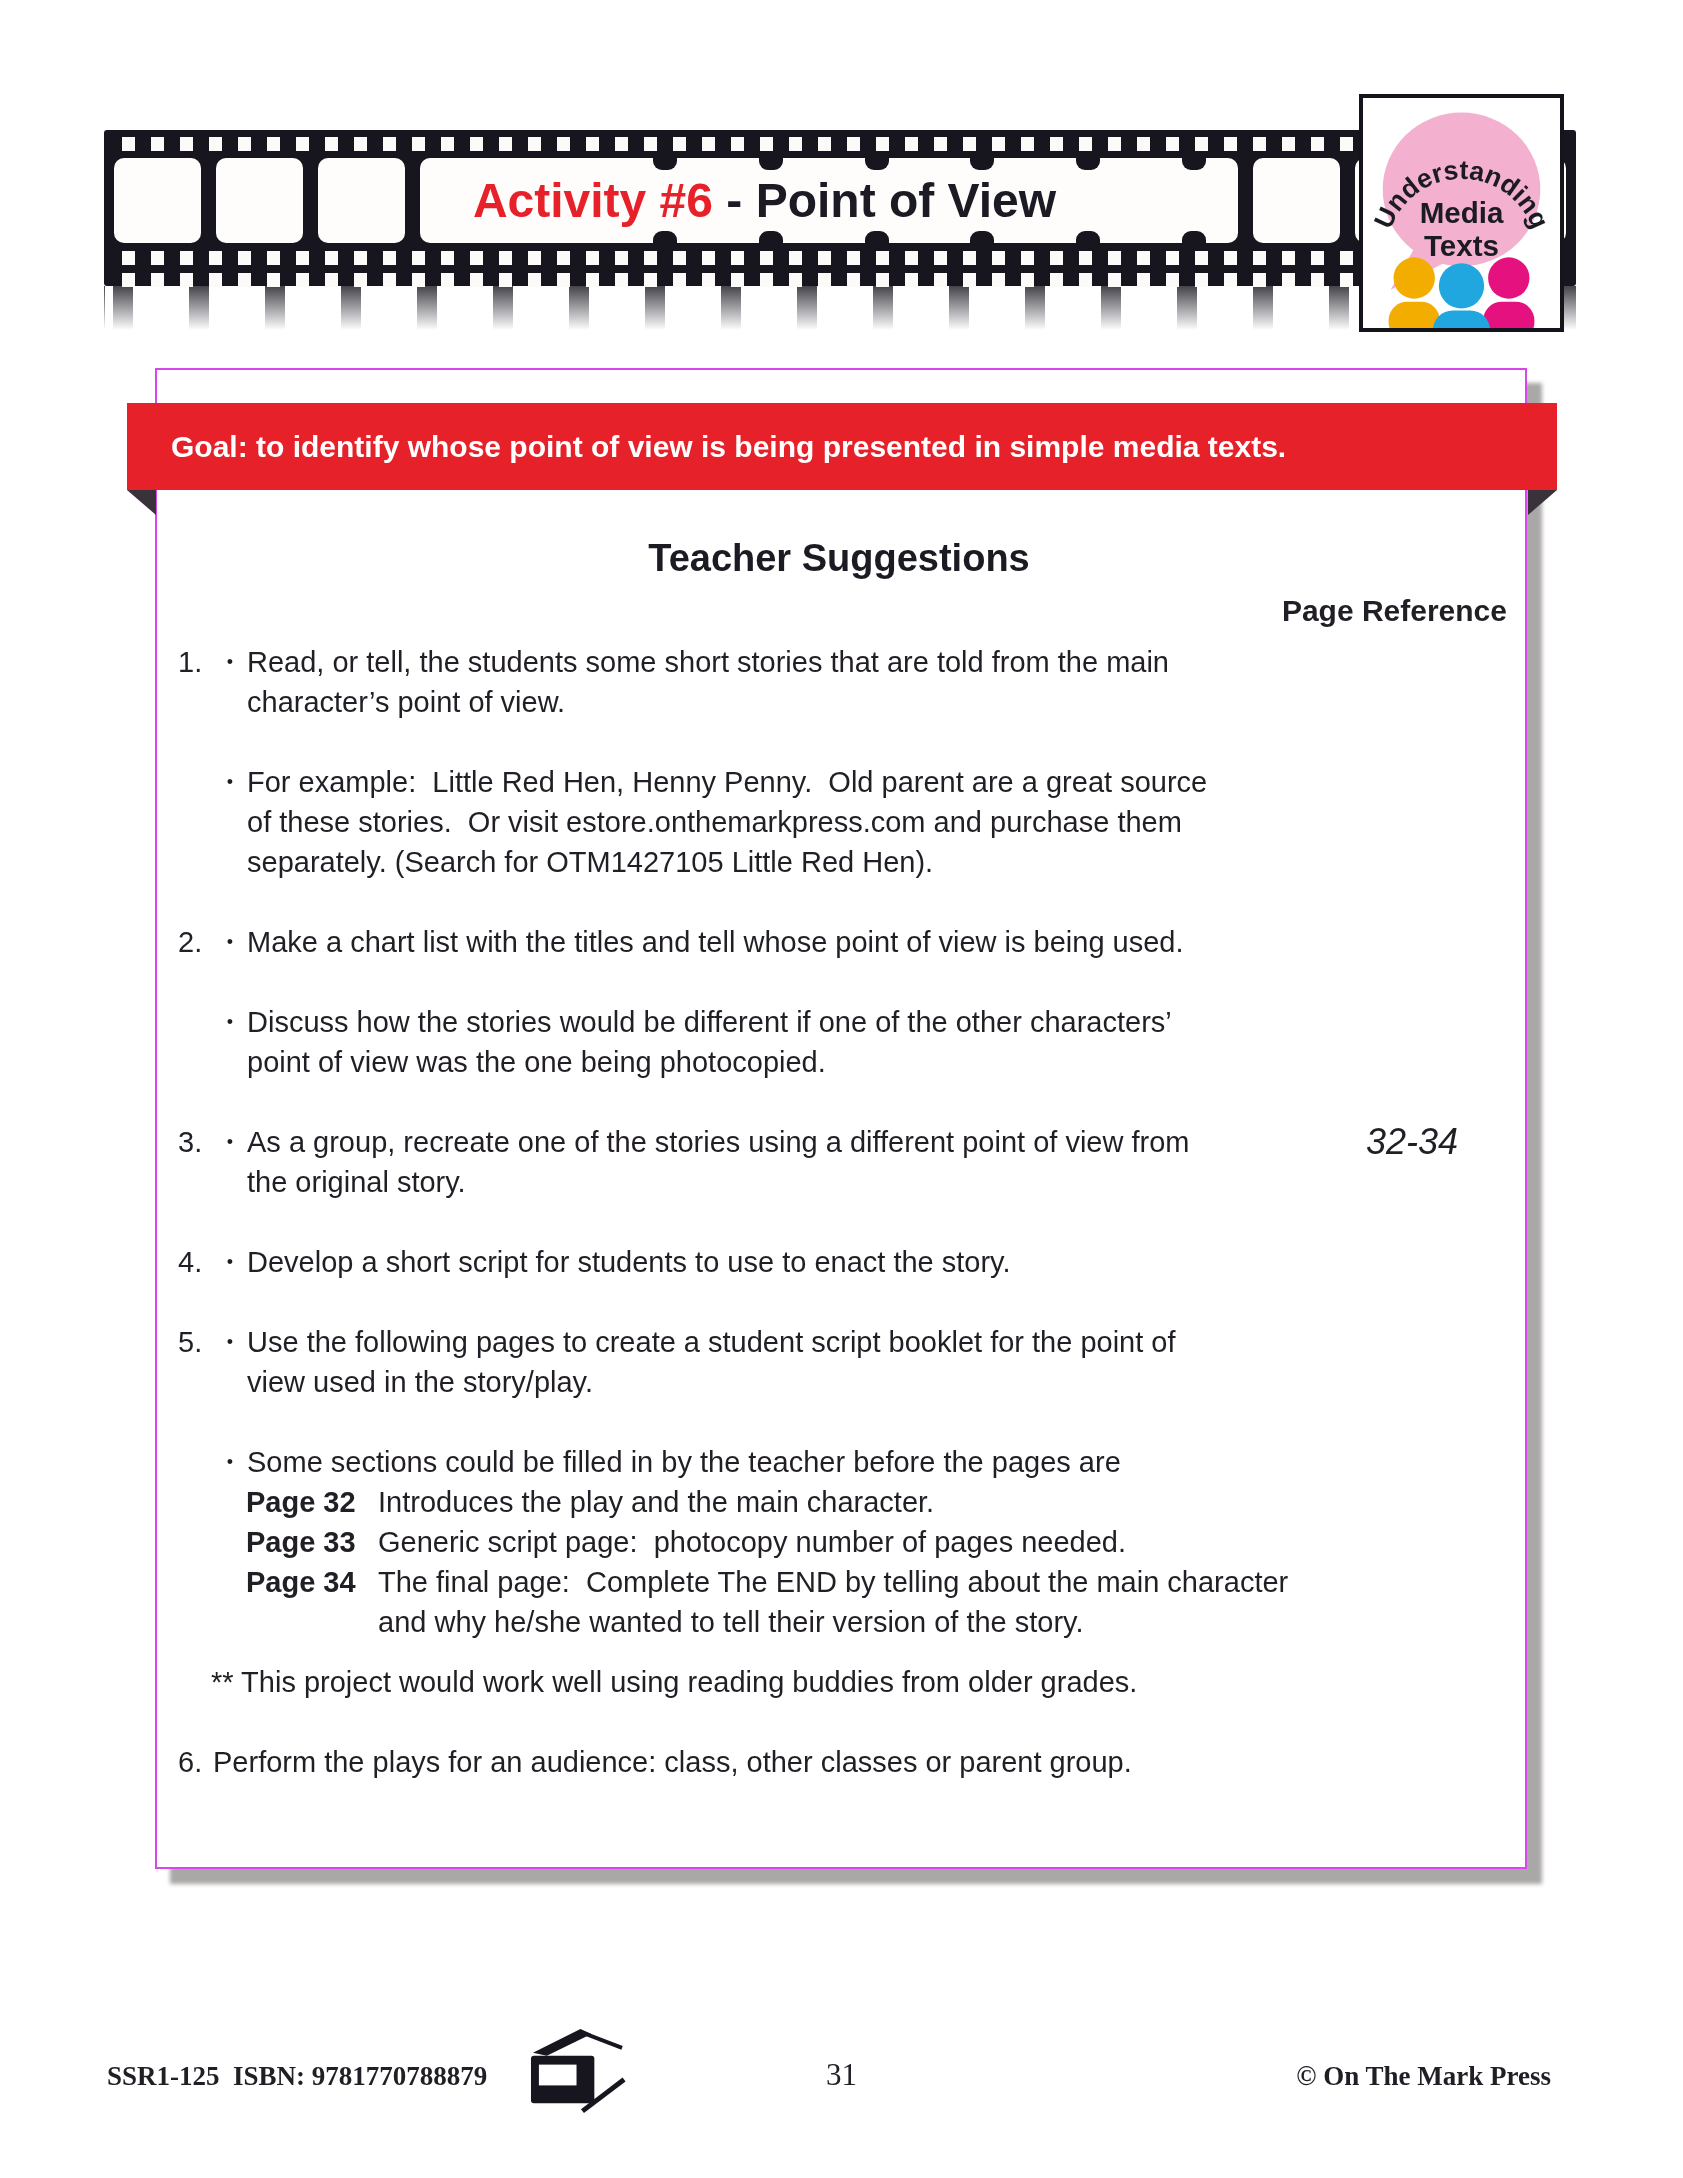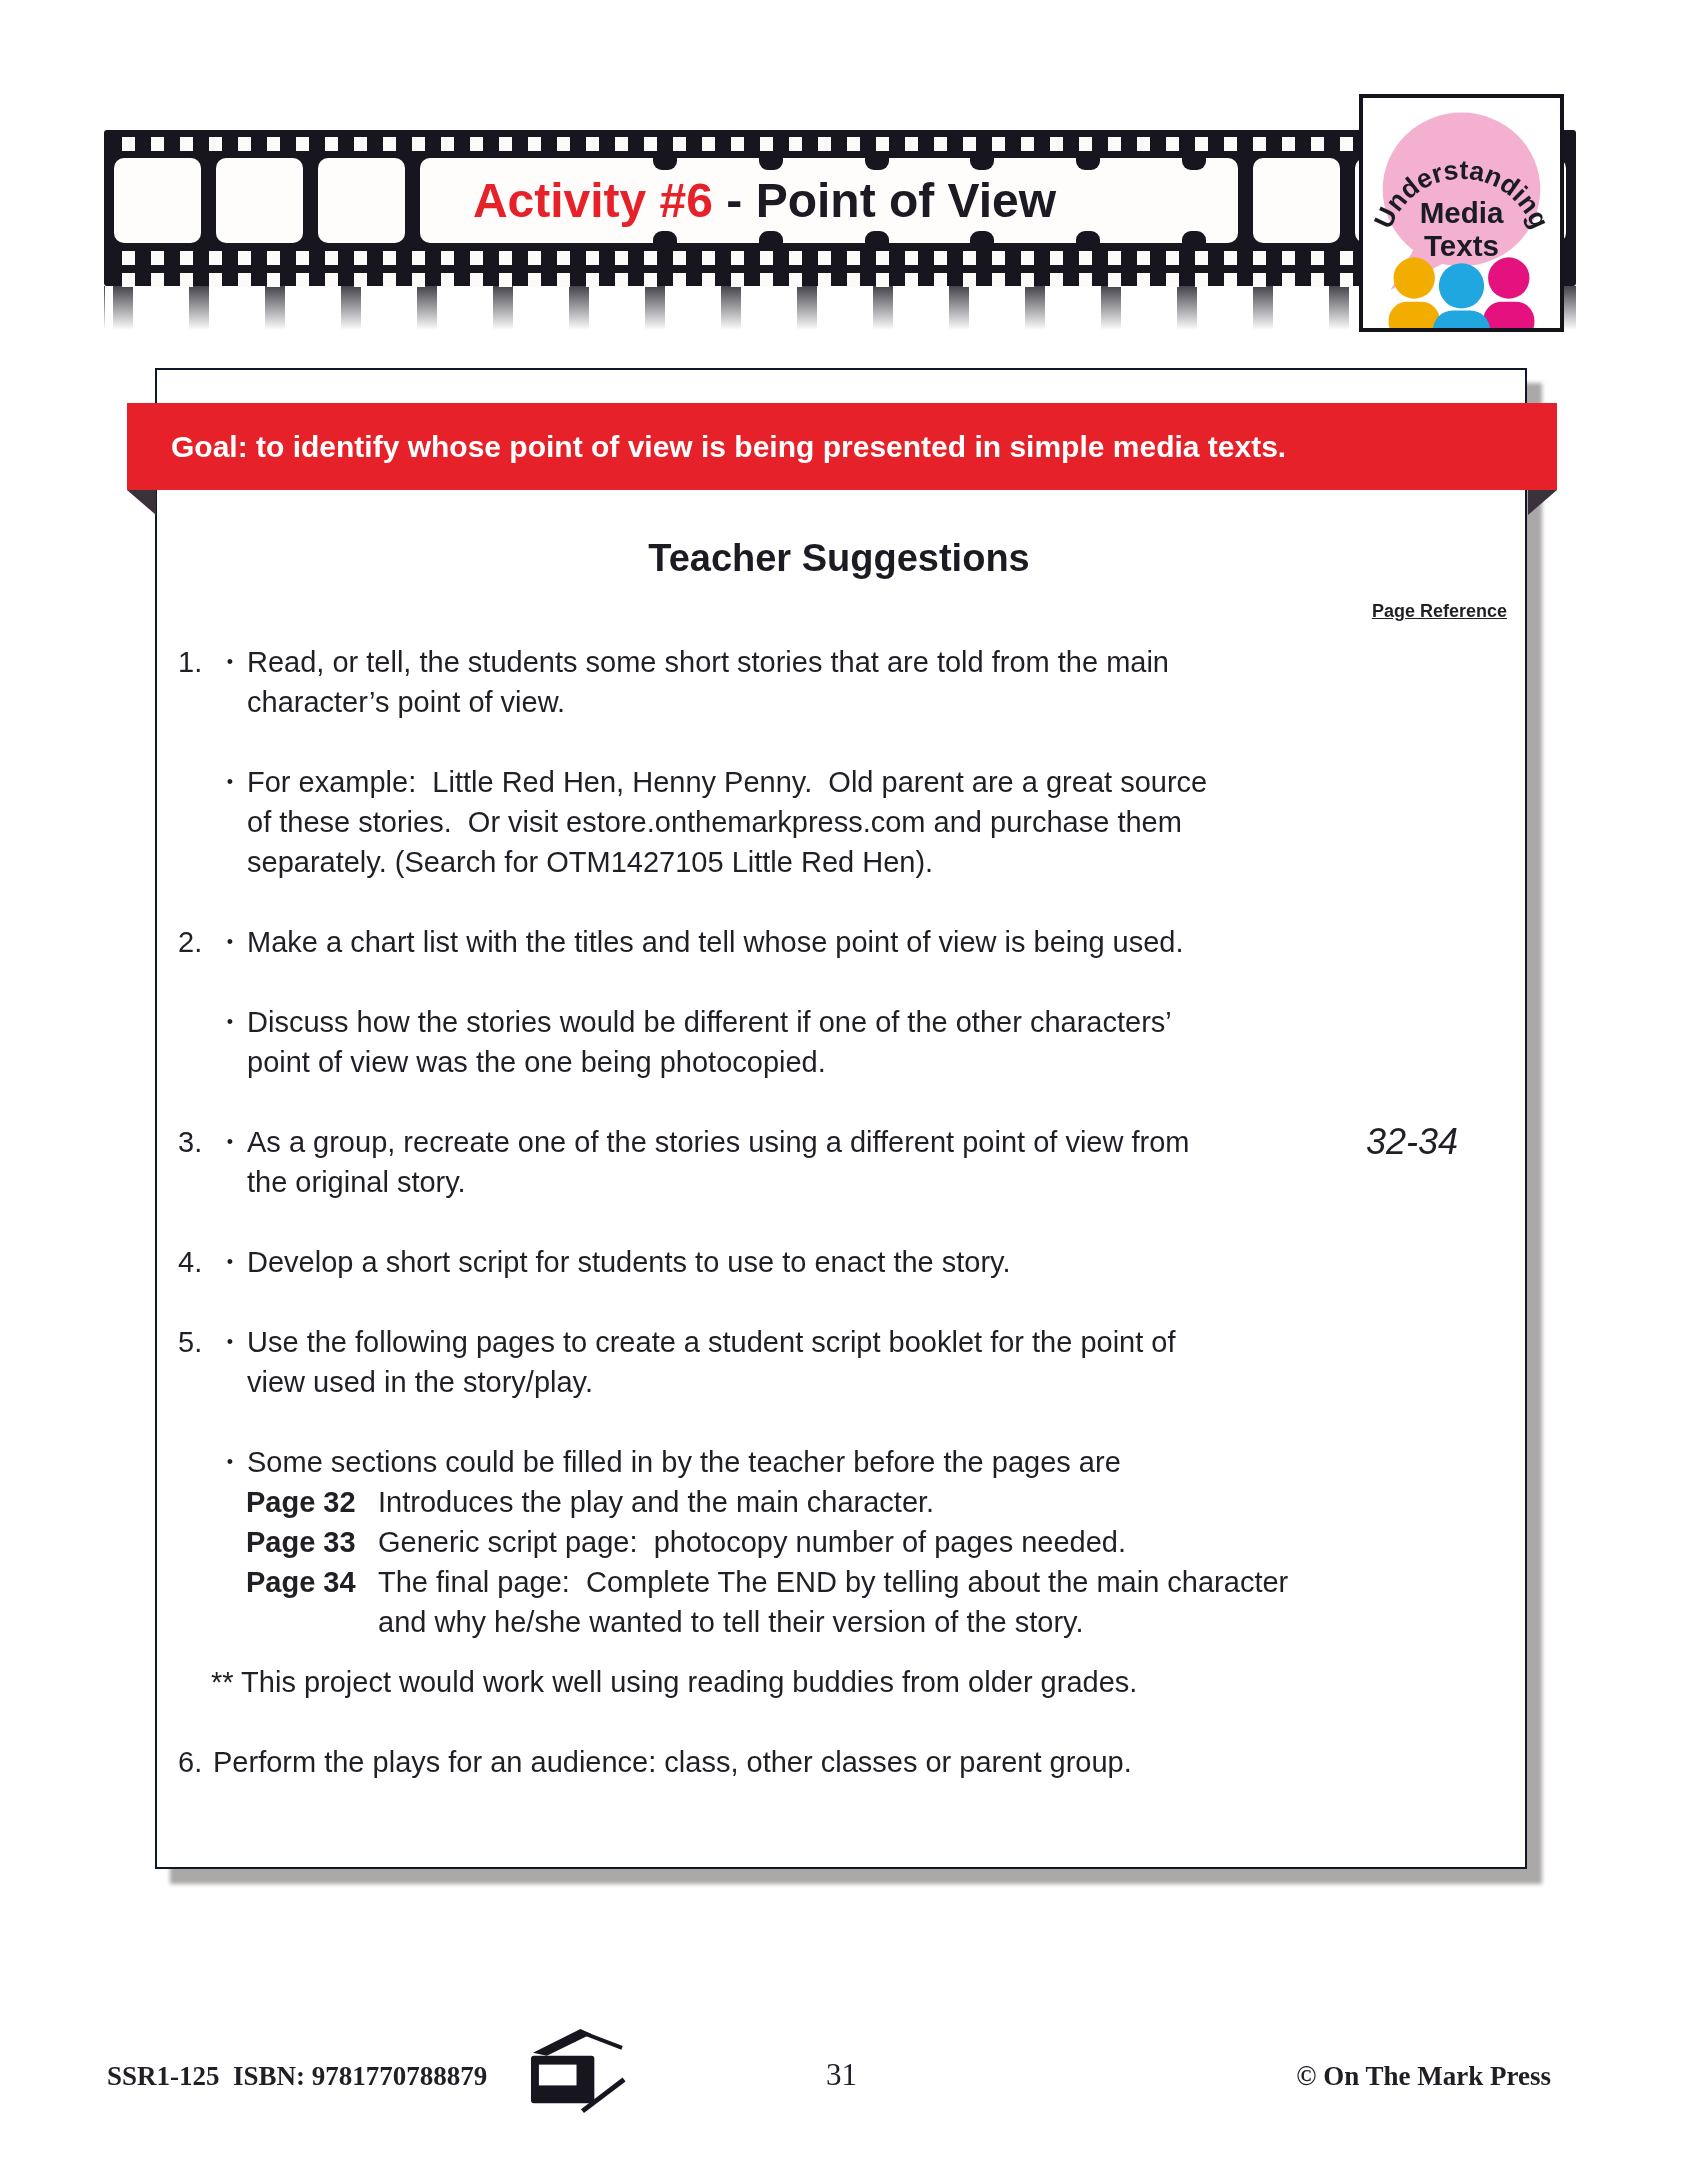--- a/index.html
+++ b/index.html
@@ -52,42 +52,42 @@
   
   .logo-box {
     position:absolute; left:1359px; top:94px; width:205px; height:238px;
     background:#ffffff; border:4px solid #14141c; z-index:6;
   }
   .logo-box svg { width:100%; height:100%; display:block; }
 
   
   .card {
     position:absolute; left:155px; top:368px; width:1372px; height:1501px;
-    background:#ffffff; border:2px solid #0f172a;
+    background:#ffffff; border:2px solid #d946ef;
     box-shadow:15px 15px 4px rgba(125,120,120,0.65);
     z-index:2;
   }
   .card-inner { padding:166px 14px 0 10px; }
 
   
   .ribbon {
     position:absolute; left:127px; top:403px; width:1430px; height:87px;
     background:#e62129; z-index:4;
   }
   .ribbon-text {
     line-height:87px; padding-left:44px; white-space:pre;
     color:#ffffff; font-weight:bold; font-size:30px;border-radius:22px;
   }
   .fold { position:absolute; top:100%; width:29px; height:25px; background:#39323b; }
   .fold.left  { left:0;  clip-path:polygon(0 0, 100% 0, 100% 100%); }
   .fold.right { right:0; clip-path:polygon(0 0, 100% 0, 0 100%); }
 
   
   .heading { text-align:center; font-size:38px; font-weight:bold; line-height:44px; color:#1c1b24; }
-  .pageref-label { text-align:right; font-weight:bold; font-size:18px; line-height:30px; margin-top:16px; padding-right:4px;text-decoration:underline; }
+  .pageref-label { text-align:right; font-weight:bold; font-size:30px; line-height:30px; margin-top:16px; padding-right:4px; }
   .list { margin-top:16px; font-size:29px; line-height:40px; }
   .block { margin-bottom:40px; position:relative; }
   .b0  { margin-bottom:0; }
   .b20 { margin-bottom:20px; }
   .row { display:flex; }
   .num { width:46px; padding-left:11px; white-space:pre; }
   .blt { width:34px; text-align:center; font-size:18px; }
   .txt { flex:1; }
   .line { white-space:pre; }
   .refval { position:absolute; right:53px; top:0; font-size:36px;font-style:italic; }

